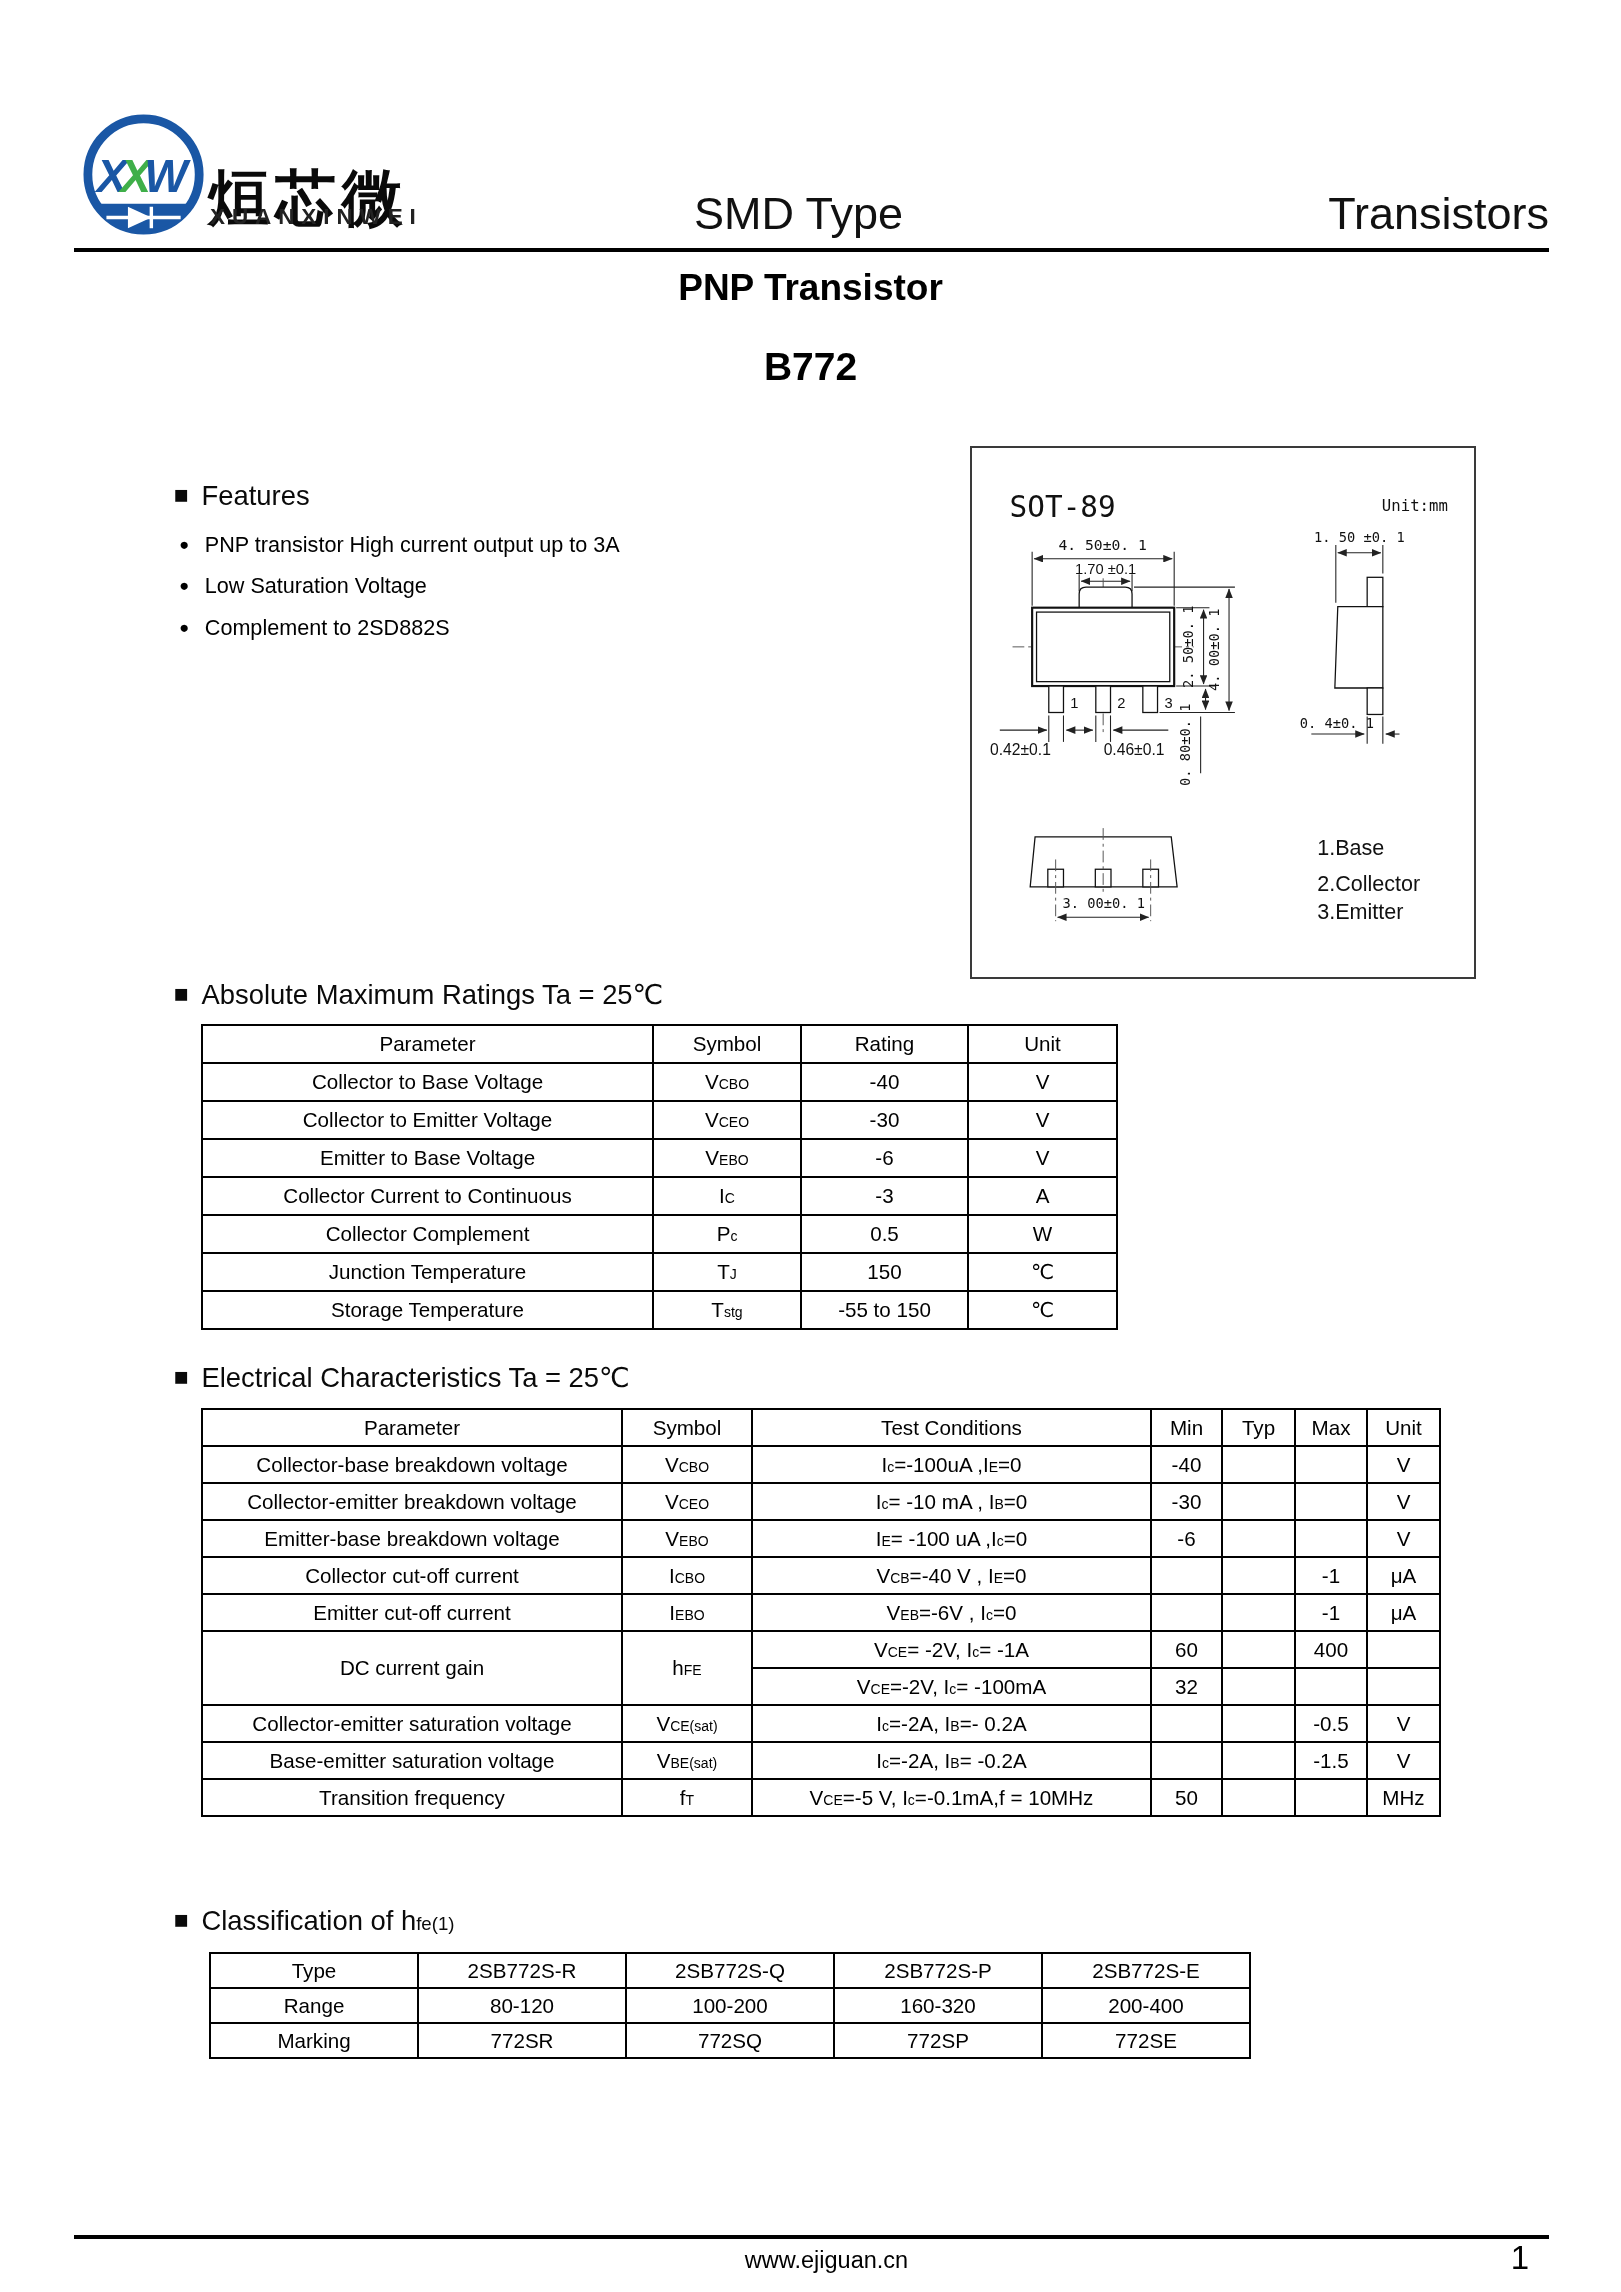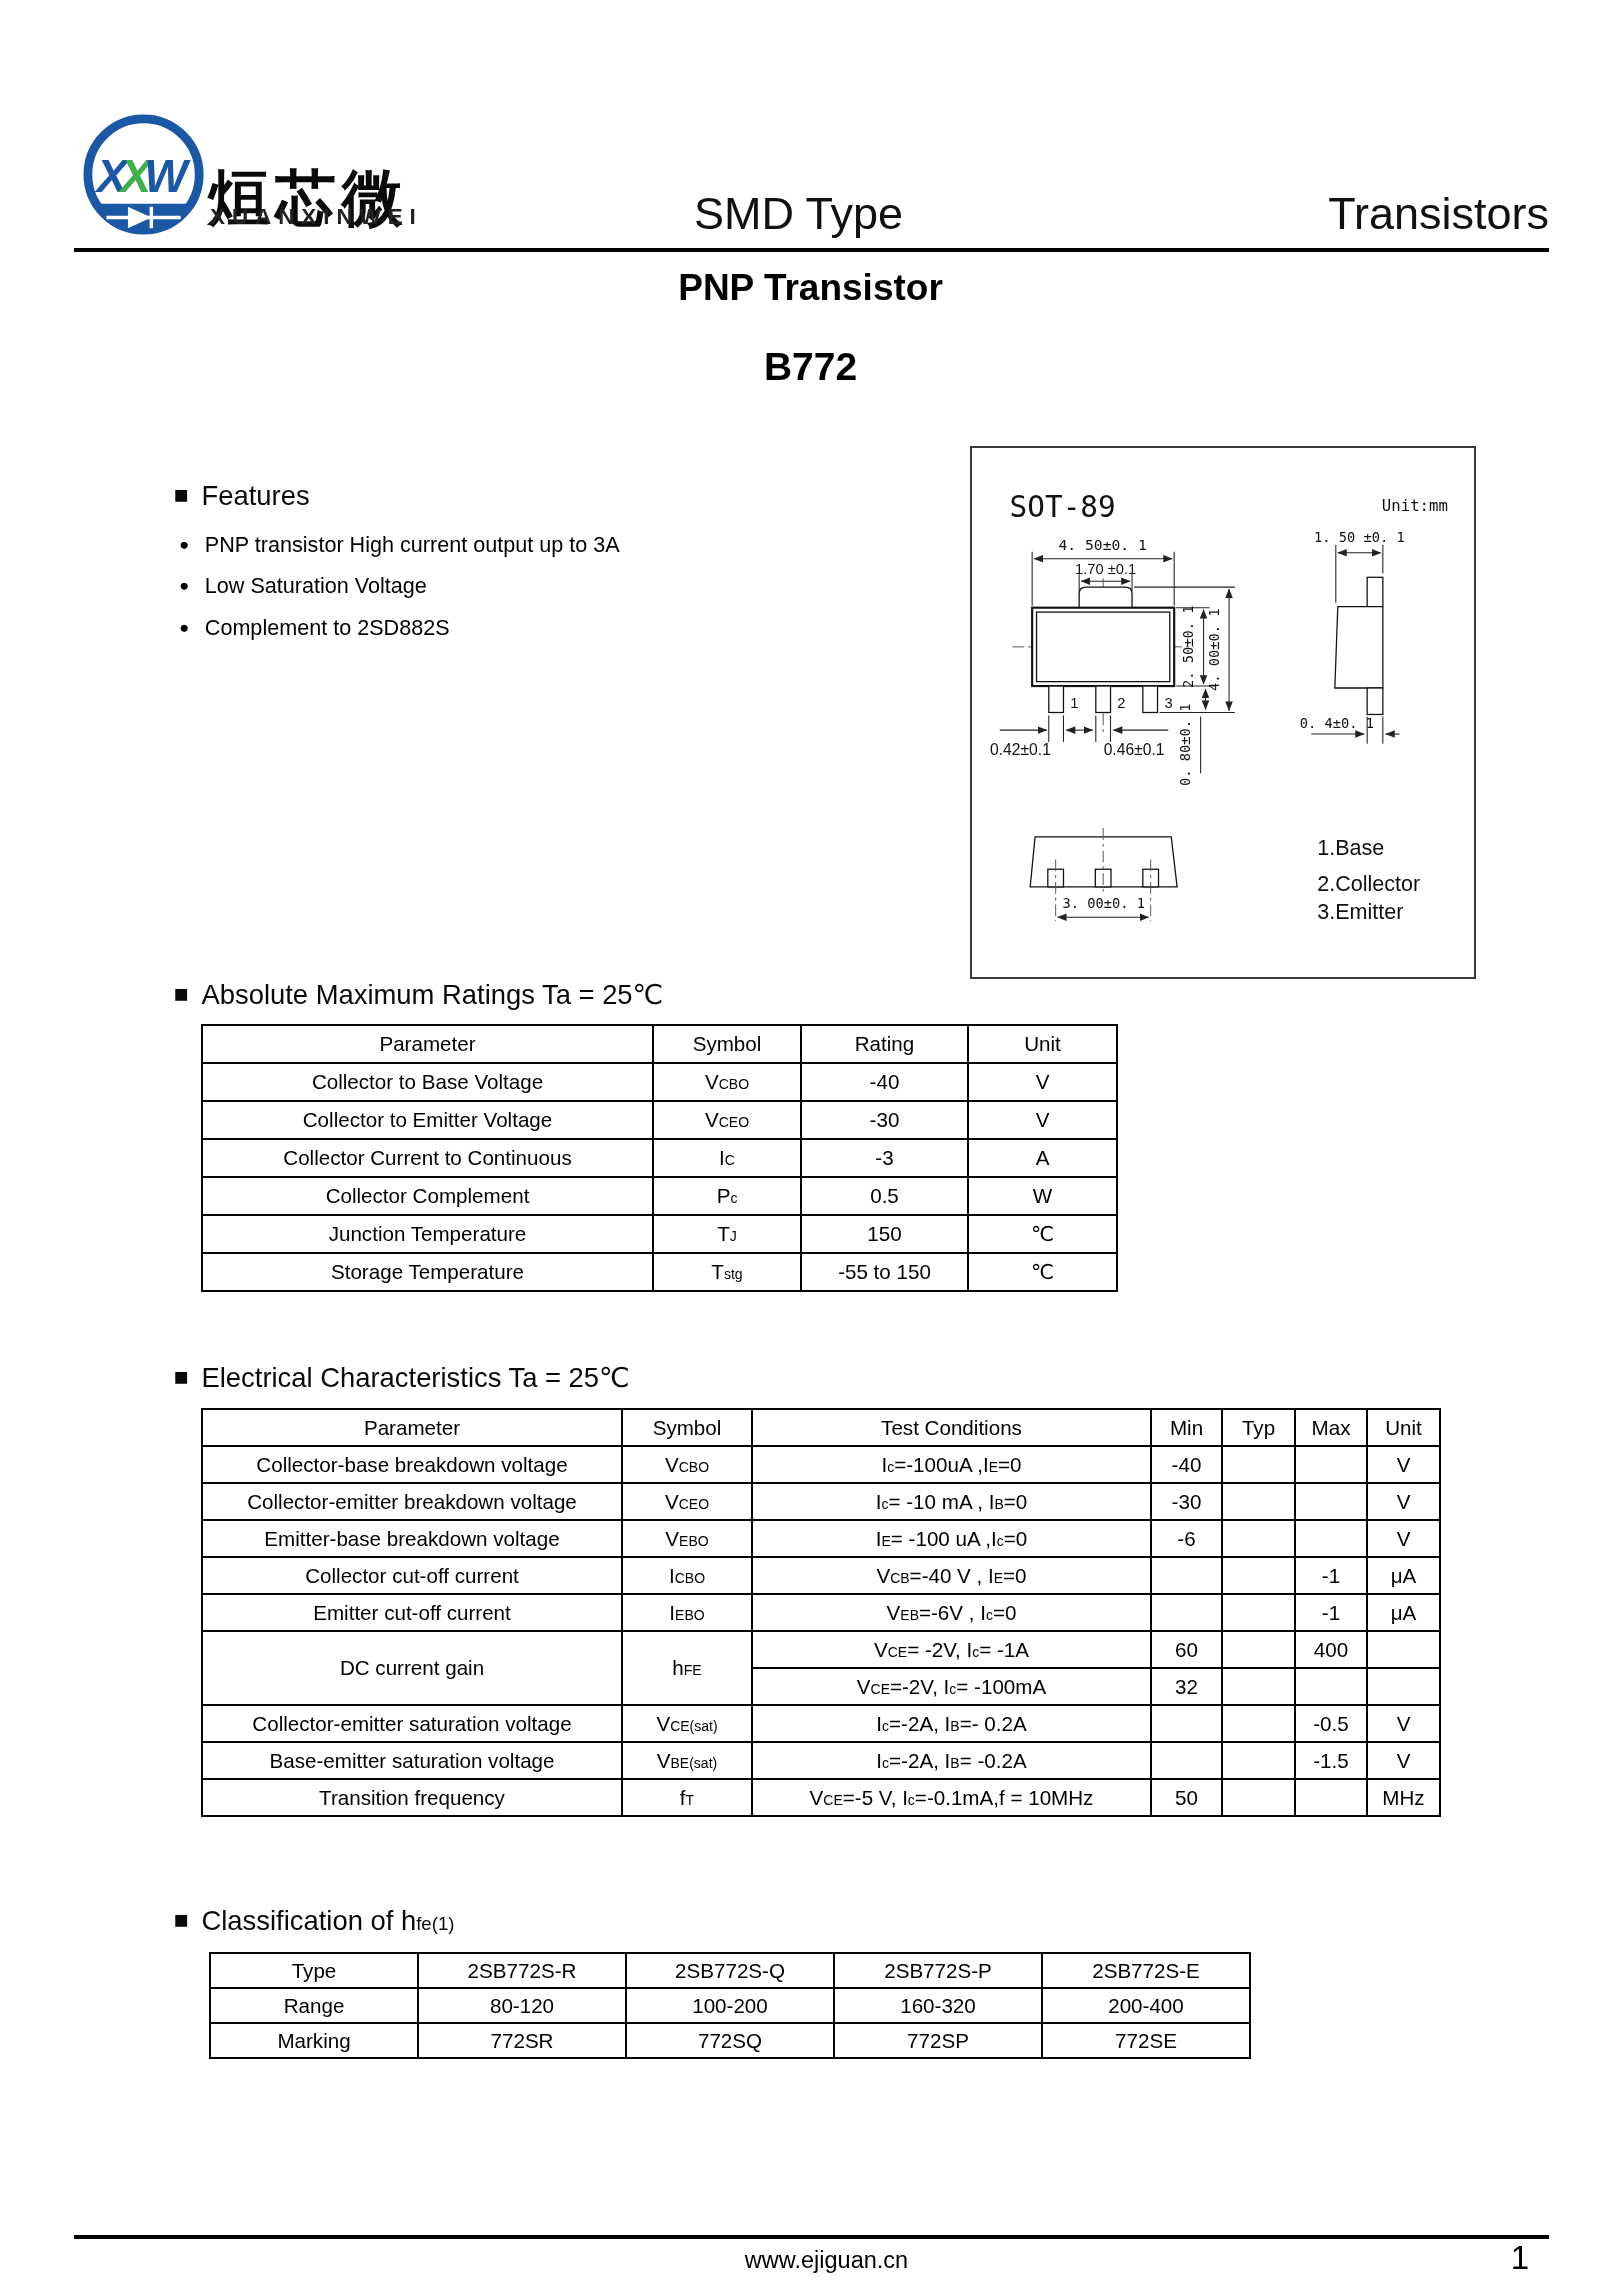--- a/index.html
+++ b/index.html
@@ -218,20 +218,26 @@
         <tr>
           <td class="left">Collector to Base Voltage</td>
           <td>V<span class="sub">CBO</span></td>
           <td>-40</td>
           <td>V</td>
         </tr>
         <tr>
           <td class="left">Collector to Emitter Voltage</td>
           <td>V<span class="sub">CEO</span></td>
           <td>-30</td>
+          <td>V</td>
+        </tr>
+        <tr>
+          <td class="left">Emitter to Base Voltage</td>
+          <td>V<span class="sub">EBO</span></td>
+          <td>-6</td>
           <td>V</td>
         </tr>
         <tr>
           <td class="left">Collector Current to Continuous</td>
           <td>I<span class="sub">C</span></td>
           <td>-3</td>
           <td>A</td>
         </tr>
         <tr>
           <td class="left">Collector Complement</td>

